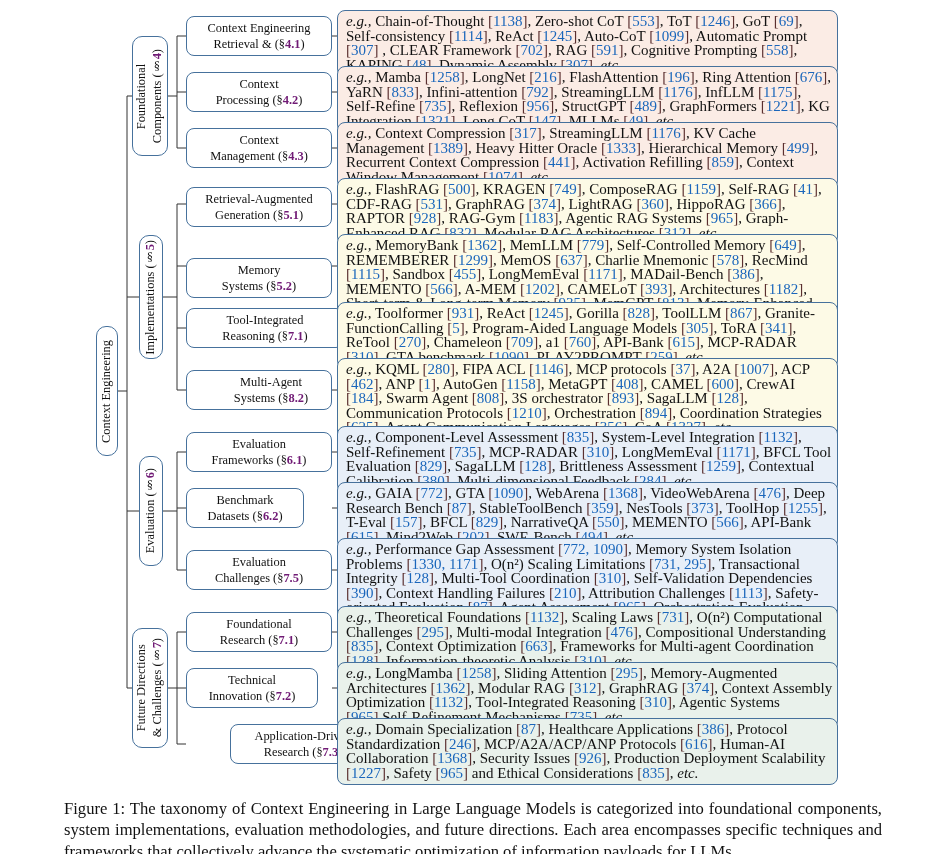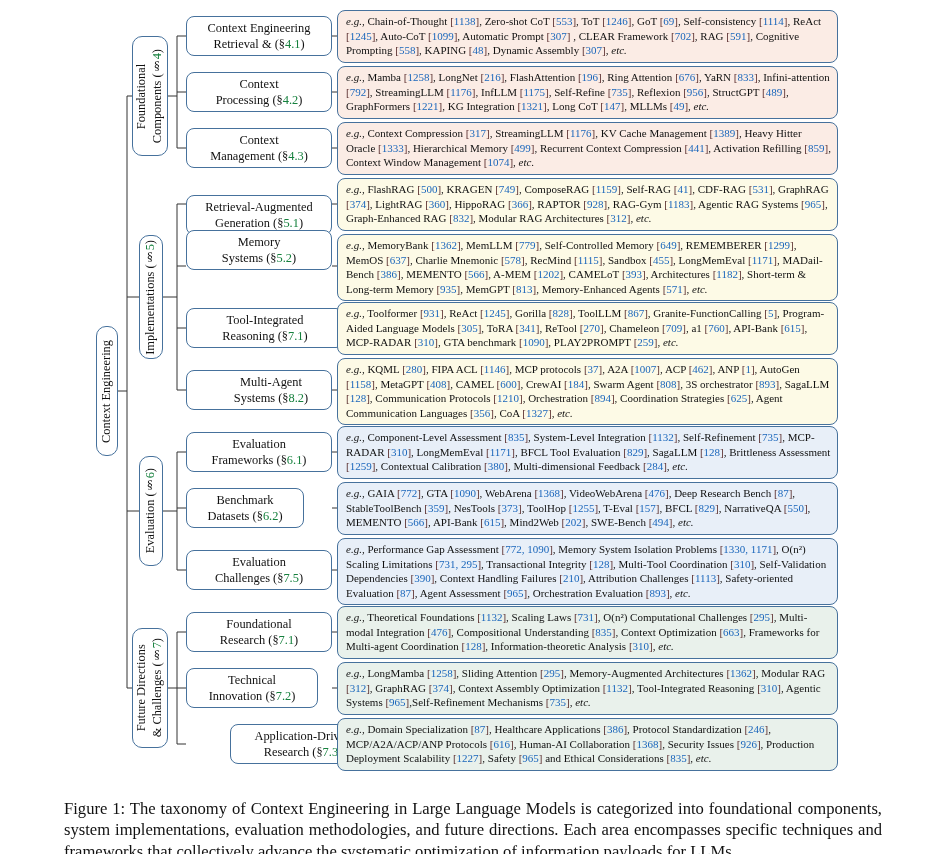--- a/index.html
+++ b/index.html
@@ -1,29 +1,29 @@
 <!DOCTYPE html>
 <html><head>
 <meta charset="utf-8">
 <style>
   html,body{margin:0;padding:0;background:#ffffff;}
   body{width:931px;height:854px;position:relative;overflow:hidden;
        font-family:"Liberation Serif","DejaVu Serif",serif;color:#111;}
   #canvas{position:absolute;inset:0;}
   svg#connectors{position:absolute;left:0;top:0;z-index:0;}
   .box{position:absolute;box-sizing:border-box;border:1.3px solid #46719c;background:#fff;z-index:2;}
-  .content-box{border-radius:8px;padding:3px 4px 4px 8px;font-size:11px;line-height:14.6px;
+  .content-box{border-radius:8px;padding:3px 4px 4px 8px;font-size:15px;line-height:14.6px;
                text-align:left;letter-spacing:0;}
   .cat-box{border-radius:8px;display:flex;flex-direction:column;align-items:center;
            justify-content:center;text-align:center;font-size:12.4px;line-height:1.32;}
   .vbox{border-radius:10px;display:flex;align-items:center;justify-content:center;}
   .vtext{writing-mode:vertical-rl;transform:rotate(180deg);text-align:center;
          font-size:12.4px;line-height:1.28;white-space:nowrap;}
   .cite{color:#1a66bb;text-decoration:none;cursor:pointer;}
-  .sec{color:#15803d;text-decoration:none;cursor:pointer;}
+  .sec{color:#701a75;text-decoration:none;cursor:pointer;font-weight:bold;}
   .br{color:#5a2f2f;}
   #caption{position:absolute;left:64px;top:781px;width:818px;font-size:16.6px;
            line-height:21.8px;text-align:justify;color:#111;z-index:2;}
   #caption b{font-weight:normal;}
 </style>
 </head>
 <body>
 
 <div id="canvas">
   <svg id="connectors" width="931" height="780">
@@ -91,26 +91,26 @@
       <div class="box cat-box" style="left: 186px; top: 128px; width: 146px; height: 40px;">
         <div>Context</div>
         <div>Management (§<a class="sec">4.3</a>)</div>
       </div>
       <div class="box content-box" style="left: 337px; top: 122px; width: 501px; background: rgb(251, 236, 229);"><i>e.g.,</i> Context Compression <span class="br">[</span><a class="cite">317</a><span class="br">]</span>, StreamingLLM <span class="br">[</span><a class="cite">1176</a><span class="br">]</span>, KV Cache Management <span class="br">[</span><a class="cite">1389</a><span class="br">]</span>, Heavy Hitter Oracle <span class="br">[</span><a class="cite">1333</a><span class="br">]</span>, Hierarchical Memory <span class="br">[</span><a class="cite">499</a><span class="br">]</span>, Recurrent Context Compression <span class="br">[</span><a class="cite">441</a><span class="br">]</span>, Activation Refilling <span class="br">[</span><a class="cite">859</a><span class="br">]</span>, Context Window Management <span class="br">[</span><a class="cite">1074</a><span class="br">]</span>, <i>etc.</i></div>
       <div class="box vbox" style="left: 139px; top: 235px; width: 24px; height: 124px;">
         <div class="vtext">
           <div>Implementations  (§<a class="sec">5</a>)</div>
         </div>
       </div>
-      <div class="box cat-box" style="left: 186px; top: 195px; width: 146px; height: 40px;">
+      <div class="box cat-box" style="left: 186px; top: 187px; width: 146px; height: 40px;">
         <div>Retrieval-Augmented</div>
         <div>Generation (§<a class="sec">5.1</a>)</div>
       </div>
       <div class="box content-box" style="left: 337px; top: 178px; width: 501px; background: rgb(253, 250, 230);"><i>e.g.,</i> FlashRAG <span class="br">[</span><a class="cite">500</a><span class="br">]</span>, KRAGEN <span class="br">[</span><a class="cite">749</a><span class="br">]</span>, ComposeRAG <span class="br">[</span><a class="cite">1159</a><span class="br">]</span>, Self-RAG <span class="br">[</span><a class="cite">41</a><span class="br">]</span>, CDF-RAG <span class="br">[</span><a class="cite">531</a><span class="br">]</span>, GraphRAG <span class="br">[</span><a class="cite">374</a><span class="br">]</span>, LightRAG <span class="br">[</span><a class="cite">360</a><span class="br">]</span>, HippoRAG <span class="br">[</span><a class="cite">366</a><span class="br">]</span>, RAPTOR <span class="br">[</span><a class="cite">928</a><span class="br">]</span>, RAG-Gym <span class="br">[</span><a class="cite">1183</a><span class="br">]</span>, Agentic RAG Systems <span class="br">[</span><a class="cite">965</a><span class="br">]</span>, Graph-Enhanced RAG <span class="br">[</span><a class="cite">832</a><span class="br">]</span>, Modular RAG Architectures <span class="br">[</span><a class="cite">312</a><span class="br">]</span>, <i>etc.</i></div>
-      <div class="box cat-box" style="left: 186px; top: 230px; width: 146px; height: 40px;">
+      <div class="box cat-box" style="left: 186px; top: 258px; width: 146px; height: 40px;">
         <div>Memory</div>
         <div>Systems (§<a class="sec">5.2</a>)</div>
       </div>
       <div class="box content-box" style="left: 337px; top: 234px; width: 501px; background: rgb(253, 250, 230);"><i>e.g.,</i> MemoryBank <span class="br">[</span><a class="cite">1362</a><span class="br">]</span>, MemLLM <span class="br">[</span><a class="cite">779</a><span class="br">]</span>, Self-Controlled Memory <span class="br">[</span><a class="cite">649</a><span class="br">]</span>, REMEMBERER <span class="br">[</span><a class="cite">1299</a><span class="br">]</span>, MemOS <span class="br">[</span><a class="cite">637</a><span class="br">]</span>, Charlie Mnemonic <span class="br">[</span><a class="cite">578</a><span class="br">]</span>, RecMind <span class="br">[</span><a class="cite">1115</a><span class="br">]</span>, Sandbox <span class="br">[</span><a class="cite">455</a><span class="br">]</span>, LongMemEval <span class="br">[</span><a class="cite">1171</a><span class="br">]</span>, MADail-Bench <span class="br">[</span><a class="cite">386</a><span class="br">]</span>, MEMENTO <span class="br">[</span><a class="cite">566</a><span class="br">]</span>, A-MEM <span class="br">[</span><a class="cite">1202</a><span class="br">]</span>, CAMELoT <span class="br">[</span><a class="cite">393</a><span class="br">]</span>, Architectures <span class="br">[</span><a class="cite">1182</a><span class="br">]</span>, Short-term &amp; Long-term Memory <span class="br">[</span><a class="cite">935</a><span class="br">]</span>, MemGPT <span class="br">[</span><a class="cite">813</a><span class="br">]</span>, Memory-Enhanced Agents <span class="br">[</span><a class="cite">571</a><span class="br">]</span>, <i>etc.</i></div>
       <div class="box cat-box" style="left: 186px; top: 308px; width: 158px; height: 40px;">
         <div>Tool-Integrated</div>
         <div>Reasoning (§<a class="sec">7.1</a>)</div>
       </div>
       <div class="box content-box" style="left: 337px; top: 302px; width: 501px; background: rgb(253, 250, 230);"><i>e.g.,</i> Toolformer <span class="br">[</span><a class="cite">931</a><span class="br">]</span>, ReAct <span class="br">[</span><a class="cite">1245</a><span class="br">]</span>, Gorilla <span class="br">[</span><a class="cite">828</a><span class="br">]</span>, ToolLLM <span class="br">[</span><a class="cite">867</a><span class="br">]</span>, Granite-FunctionCalling <span class="br">[</span><a class="cite">5</a><span class="br">]</span>, Program-Aided Language Models <span class="br">[</span><a class="cite">305</a><span class="br">]</span>, ToRA <span class="br">[</span><a class="cite">341</a><span class="br">]</span>, ReTool <span class="br">[</span><a class="cite">270</a><span class="br">]</span>, Chameleon <span class="br">[</span><a class="cite">709</a><span class="br">]</span>, a1 <span class="br">[</span><a class="cite">760</a><span class="br">]</span>, API-Bank <span class="br">[</span><a class="cite">615</a><span class="br">]</span>, MCP-RADAR <span class="br">[</span><a class="cite">310</a><span class="br">]</span>, GTA benchmark <span class="br">[</span><a class="cite">1090</a><span class="br">]</span>, PLAY2PROMPT <span class="br">[</span><a class="cite">259</a><span class="br">]</span>, <i>etc.</i></div>
       <div class="box cat-box" style="left: 186px; top: 370px; width: 146px; height: 40px; padding-left: 24px;">

